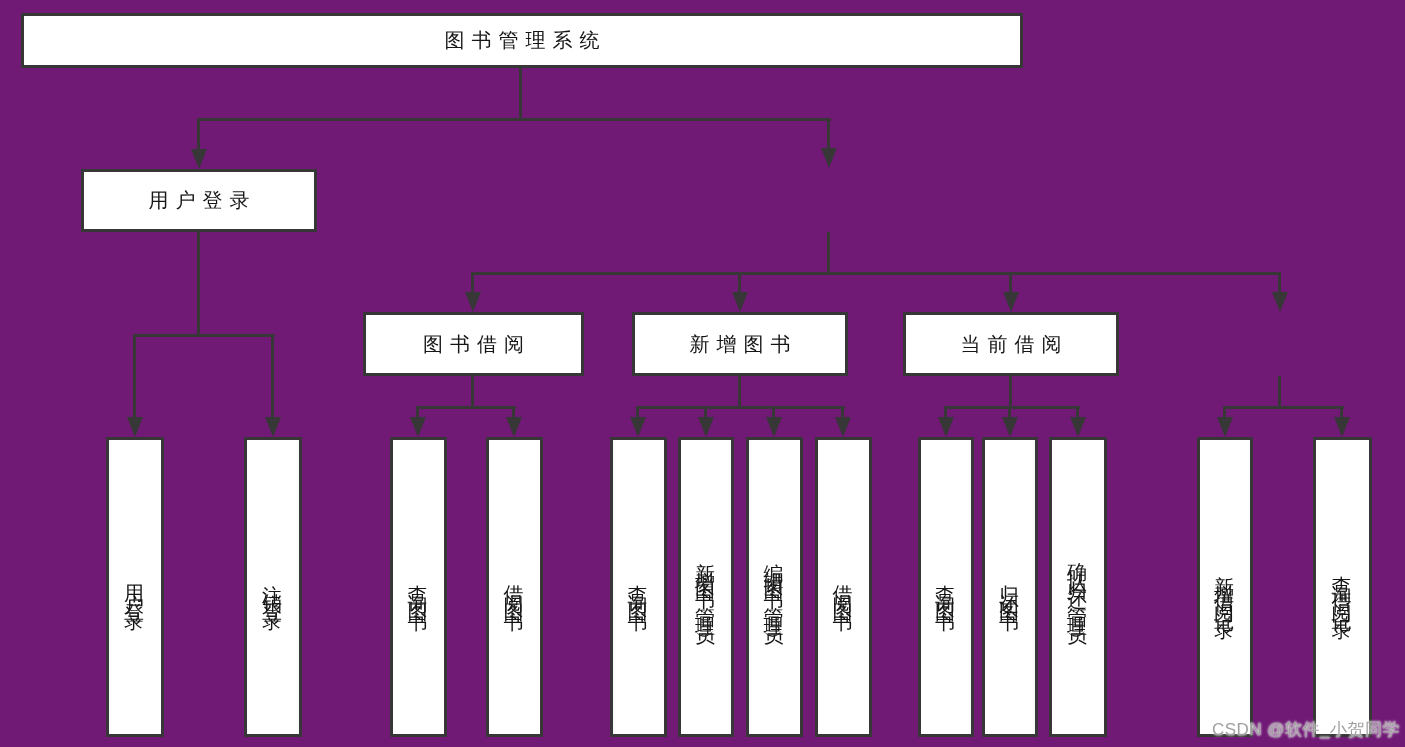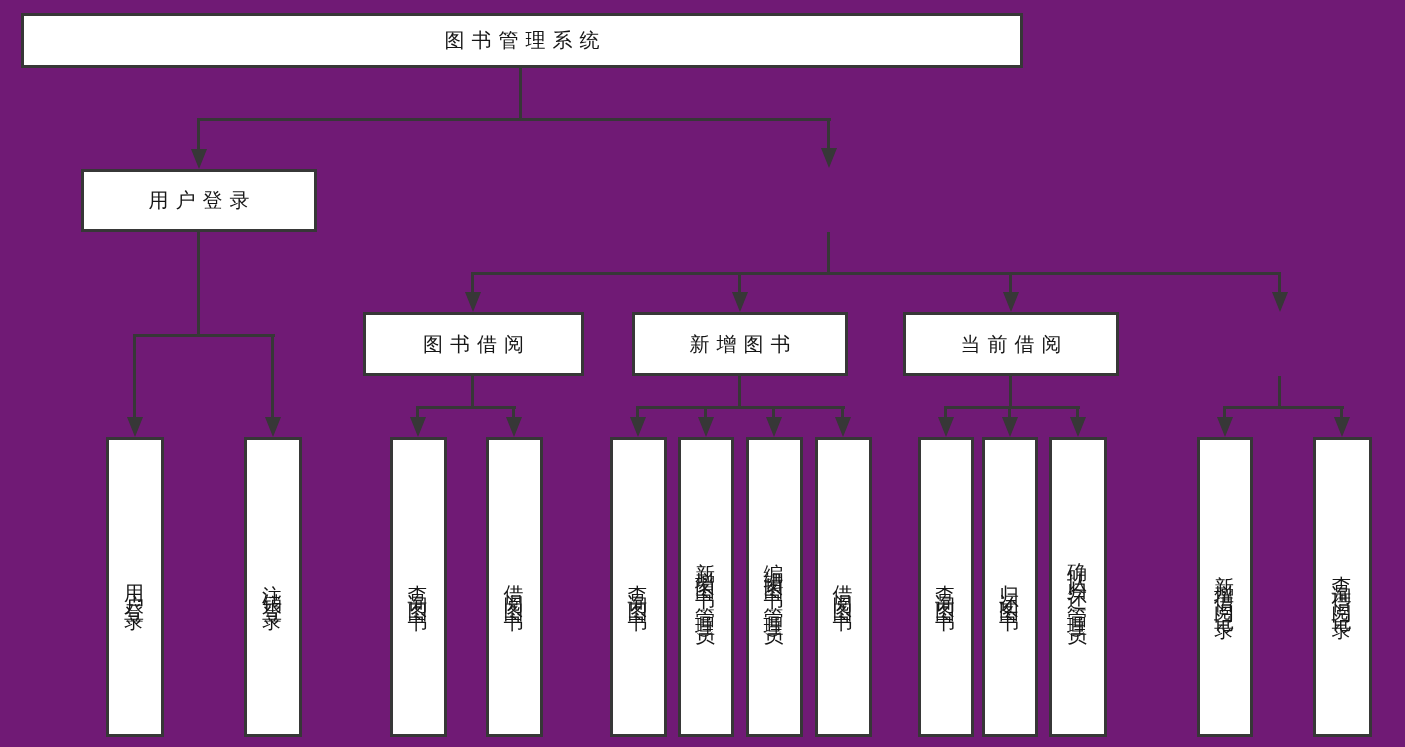--- a/index.html
+++ b/index.html
@@ -135,14 +135,15 @@
   <div class="line" style="left:1076px;top:406px;width:3px;height:14px;"></div>
   <div class="arrow" style="left:1070px;top:417px;"></div>
 
   <div class="line" style="left:1278px;top:376px;width:3px;height:32px;"></div>
   <div class="line" style="left:1223px;top:406px;width:121px;height:3px;"></div>
   <div class="line" style="left:1223px;top:406px;width:3px;height:14px;"></div>
   <div class="arrow" style="left:1217px;top:417px;"></div>
   <div class="line" style="left:1340px;top:406px;width:3px;height:14px;"></div>
   <div class="arrow" style="left:1334px;top:417px;"></div>
 
+  <div class="watermark">CSDN @软件_小贺同学</div>
 
 </div>
 
 </body></html>

